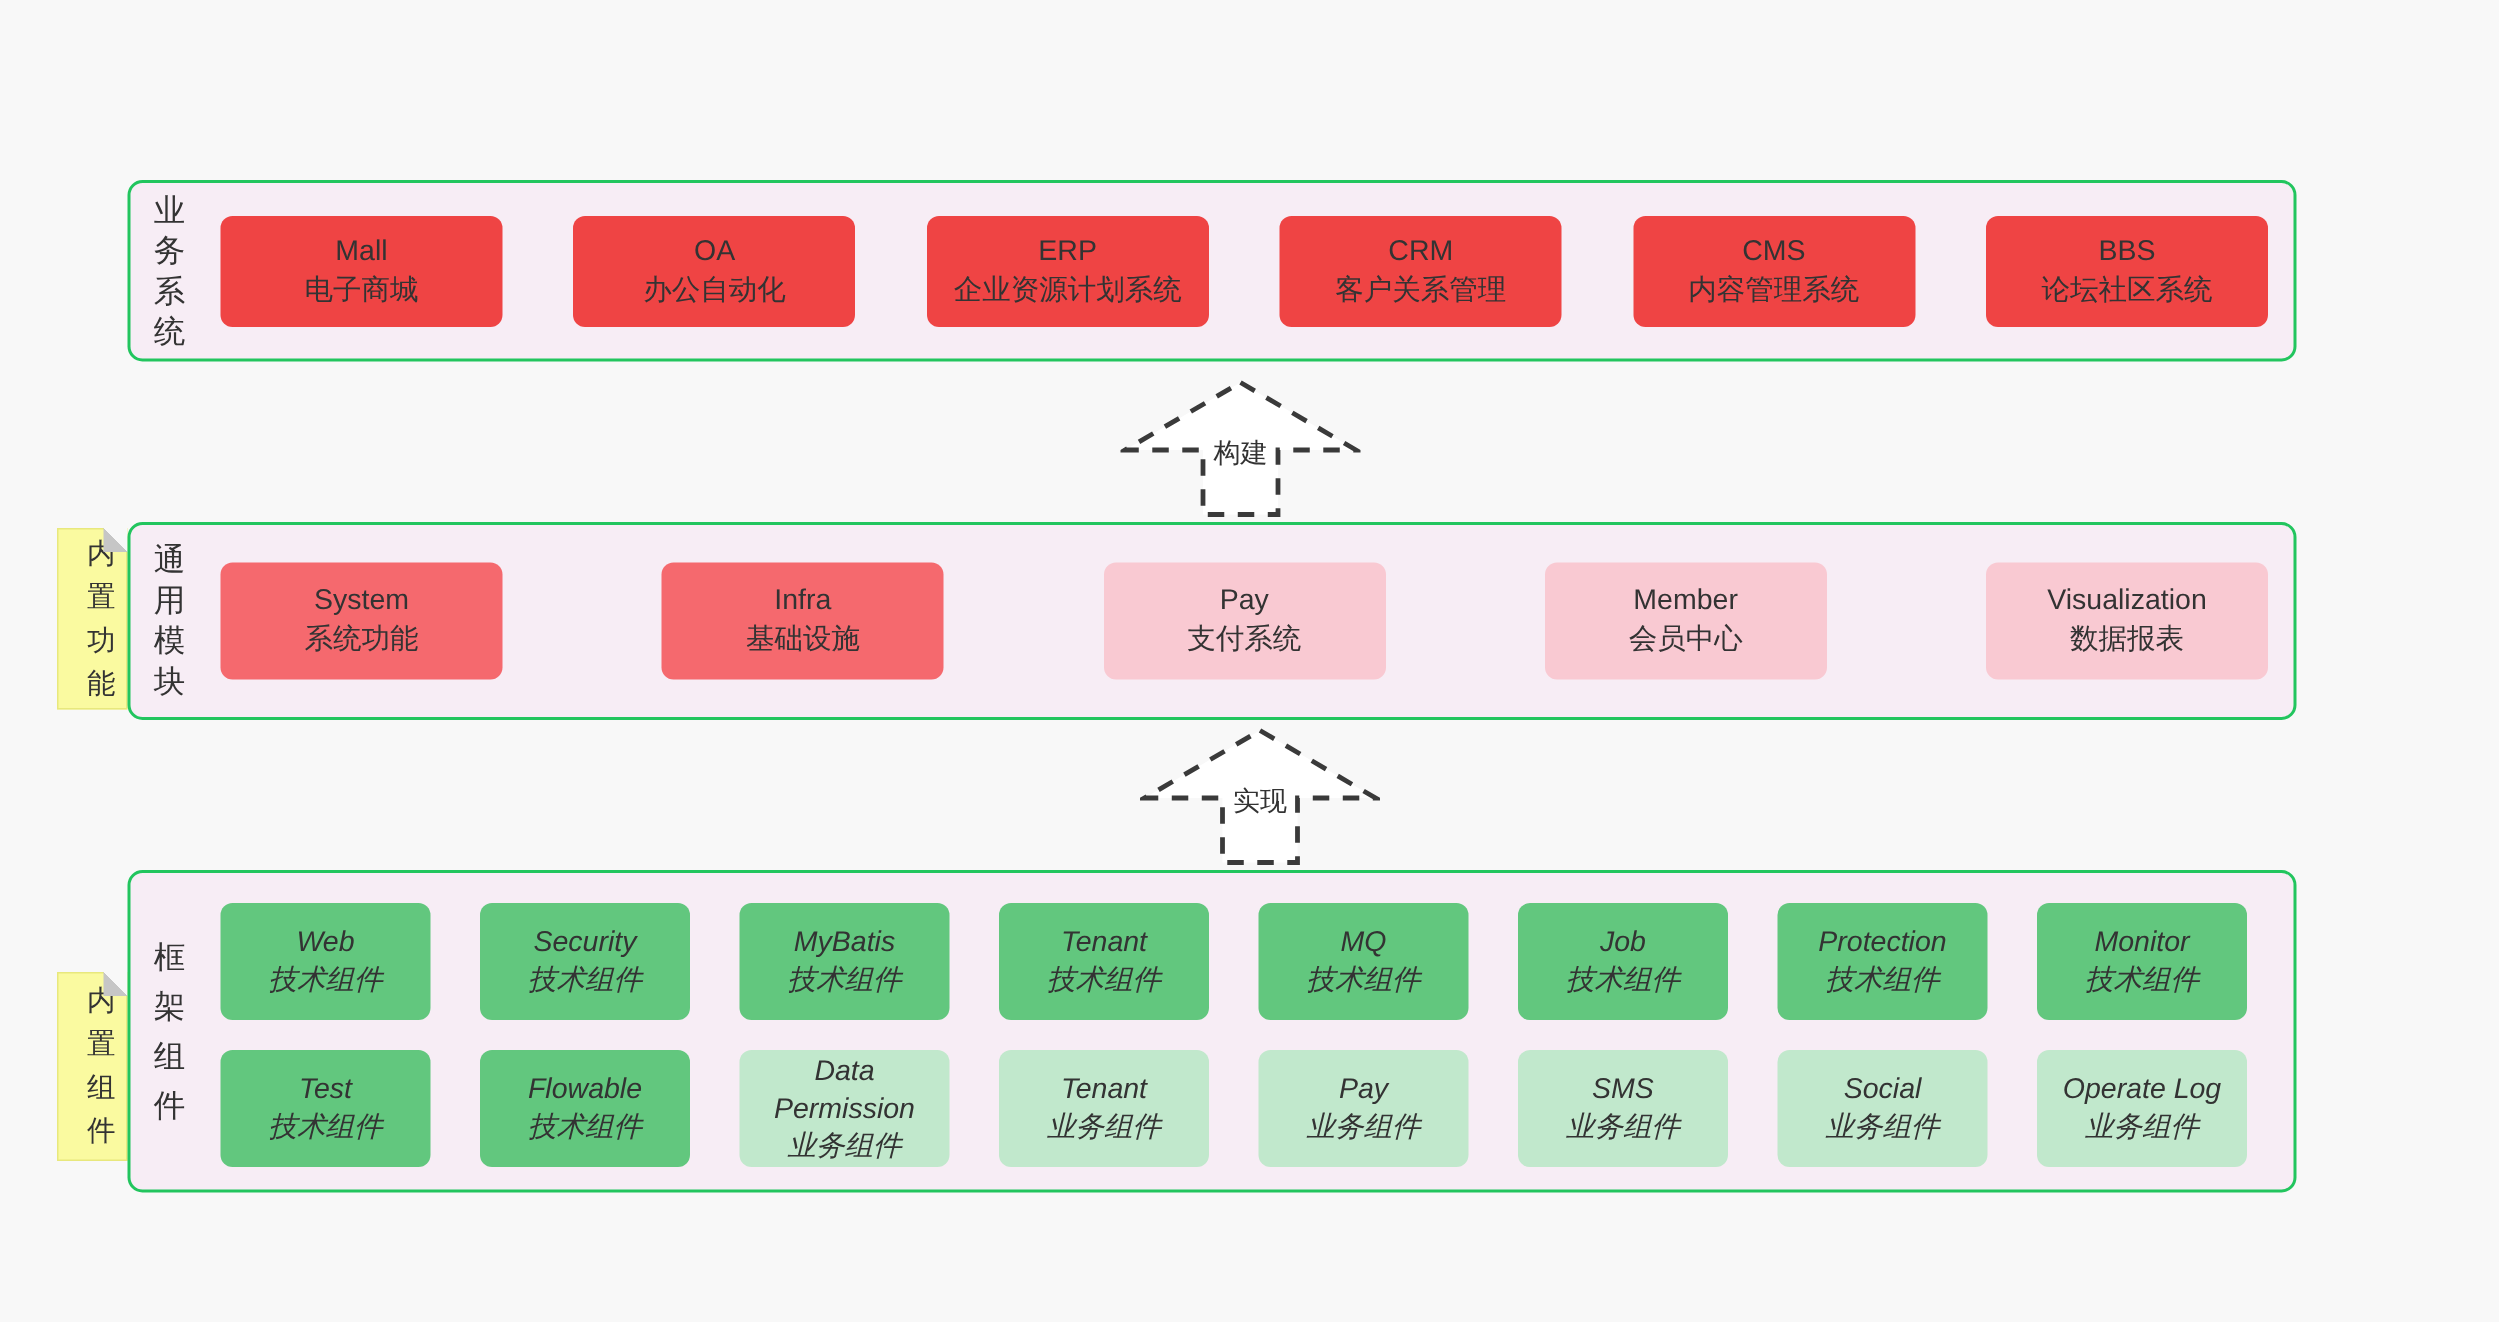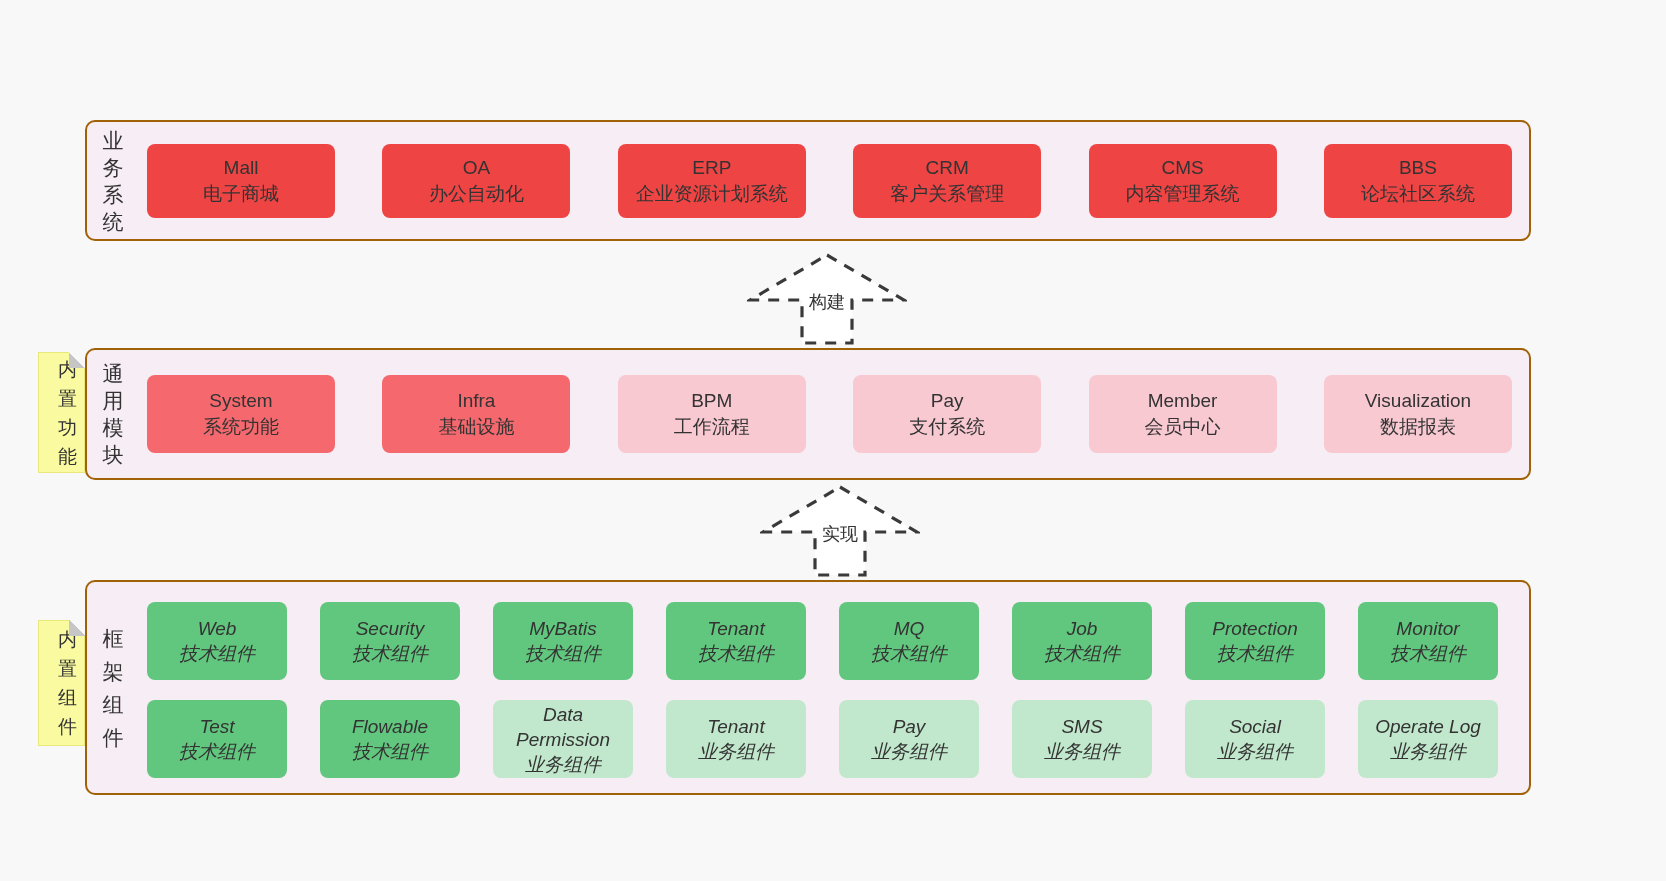--- a/index.html
+++ b/index.html
@@ -6,21 +6,21 @@
   body {
     font-family: "Liberation Sans", "DejaVu Sans", sans-serif;
     background:#f8f8f8;
   }
   .canvas {
     position:relative; width:1666px; height:881px;
     background:#f8f8f8; overflow:hidden;
   }
   .layer {
     position:absolute; left:85px; width:1446px;
-    background:#f7edf5; border:2px solid #a16207; border-radius:10px;
+    background:#f7edf5; border:2px solid #22c55e; border-radius:10px;
     box-sizing:border-box;
   }
   .layer-1 { top:120px; height:121px; }
   .layer-2 { top:348px; height:132px; }
   .layer-3 { top:580px; height:215px; }
   .v-label {
     position:absolute; left:13px; top:0; bottom:0;
     width:26px; display:flex; align-items:center; justify-content:center;
     color:#333; font-size:21px;
   }
@@ -56,21 +56,21 @@
     position:absolute; left:38px; width:47px;
     background:#fafaa0; border:1px solid #e8e87d; box-sizing:border-box;
     display:flex; align-items:center; justify-content:center;
     color:#333; font-size:19px;
   }
   .note span {
     display:block; width:22px; word-break:break-all;
     text-align:center; line-height:29px;margin-left:12px;
   }
   .note-1 { top:352px; height:121px; }
-  .note-2 { top:620px; height:126px; }
+  .note-2 { top:648px; height:126px; }
   .note::before {
     content:""; position:absolute; top:-1px; right:-1px;
     width:16px; height:16px;
     background:linear-gradient(to bottom left, #f8f8f8 50%, #c6c6c6 50%);
   }
   .arrow {
     position:absolute; width:160px; height:94px;
   }
   .arrow-1 { left:747px; top:252px; }
   .arrow-2 { left:760px; top:484px; }
@@ -135,24 +135,20 @@
     <div class="box-row">
       <div class="dbox red">
         <span>System</span>
         <span>系统功能</span>
       </div>
       <div class="dbox red">
         <span>Infra</span>
         <span>基础设施</span>
       </div>
       <div class="dbox pink">
-        <span>BPM</span>
-        <span>工作流程</span>
-      </div>
-      <div class="dbox pink">
         <span>Pay</span>
         <span>支付系统</span>
       </div>
       <div class="dbox pink">
         <span>Member</span>
         <span>会员中心</span>
       </div>
       <div class="dbox pink">
         <span>Visualization</span>
         <span>数据报表</span>

